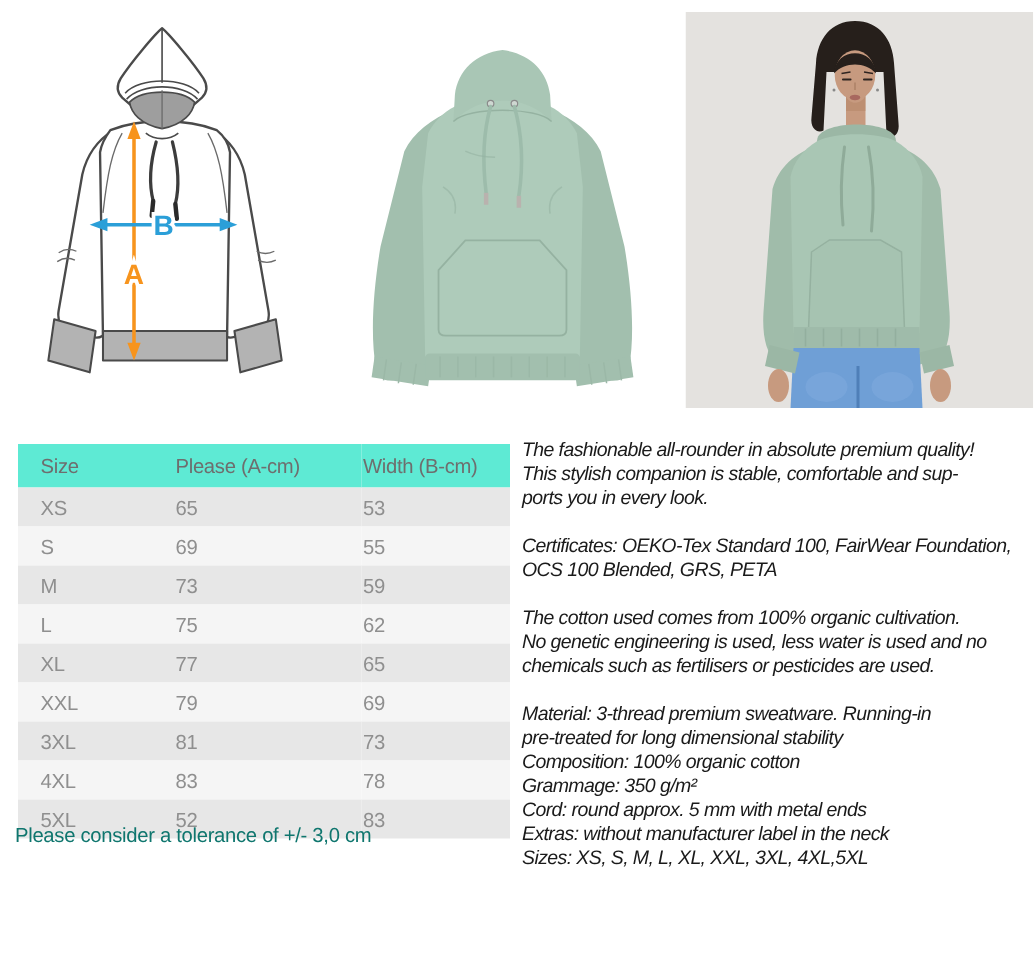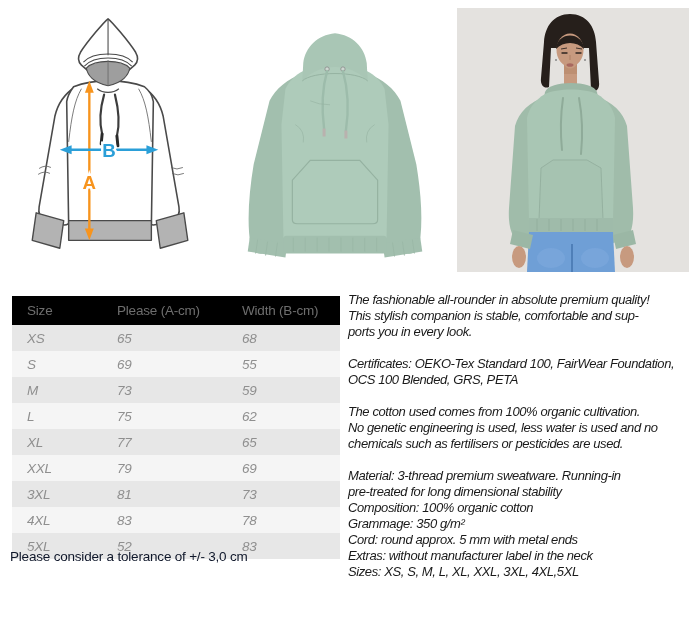--- a/index.html
+++ b/index.html
@@ -6,29 +6,29 @@
   .page{position:relative;width:689px;height:635px;background:#fff;overflow:hidden;
         font-family:"Liberation Sans",sans-serif;}
   .fig{position:absolute;}
   .fig svg{display:block;}
 
   
   .table-wrap{position:absolute;left:12px;top:296px;width:323px;}
   table.size-table{border-collapse:collapse;table-layout:fixed;width:323px;
         font-size:13.5px;letter-spacing:-0.2px;}
   table.size-table th{font-weight:normal;text-align:left;color:#6e6e6e;height:27px;
-        background:#000000;vertical-align:middle;}
-  table.size-table td{color:#8f8f8f;height:24px;background:#f5f5f5;vertical-align:middle;font-style:italic;}
+        background:#5eead4;vertical-align:middle;}
+  table.size-table td{color:#8f8f8f;height:24px;background:#f5f5f5;vertical-align:middle;}
   table.size-table th:first-child,table.size-table td:first-child{width:88px;padding-left:15px;}
   table.size-table th:nth-child(2),table.size-table td:nth-child(2){width:123px;}
   table.size-table th:nth-child(3),table.size-table td:nth-child(3){width:97px;}
   table.size-table tbody tr:nth-child(odd) td{background:#e7e7e7;}
   table.size-table tbody tr:nth-child(even) td{background:#f5f5f5;}
 
-  .tolerance{position:absolute;left:10px;top:549px;font-size:13.5px;color:#0f172a;
+  .tolerance{position:absolute;left:10px;top:549px;font-size:13.5px;color:#0f766e;
         letter-spacing:-0.2px;white-space:nowrap;}
 
   
   .description{position:absolute;left:348px;top:292px;width:341px;color:#1a1a1a;
         font-size:13px;line-height:16px;letter-spacing:-0.4px;}
   .description .para{margin:0 0 16px 0;font-style:italic;}
   .description .line{white-space:nowrap;}
 
   
   .tech-outline{fill:#ffffff;stroke:#4a4a4a;stroke-width:1.6;stroke-linejoin:round;}
@@ -207,21 +207,21 @@
         <tr>
           <th>Size</th>
           <th>Please (A-cm)</th>
           <th>Width (B-cm)</th>
         </tr>
       </thead>
       <tbody>
         <tr>
           <td>XS</td>
           <td>65</td>
-          <td>68</td>
+          <td>53</td>
         </tr>
         <tr>
           <td>S</td>
           <td>69</td>
           <td>55</td>
         </tr>
         <tr>
           <td>M</td>
           <td>73</td>
           <td>59</td>

